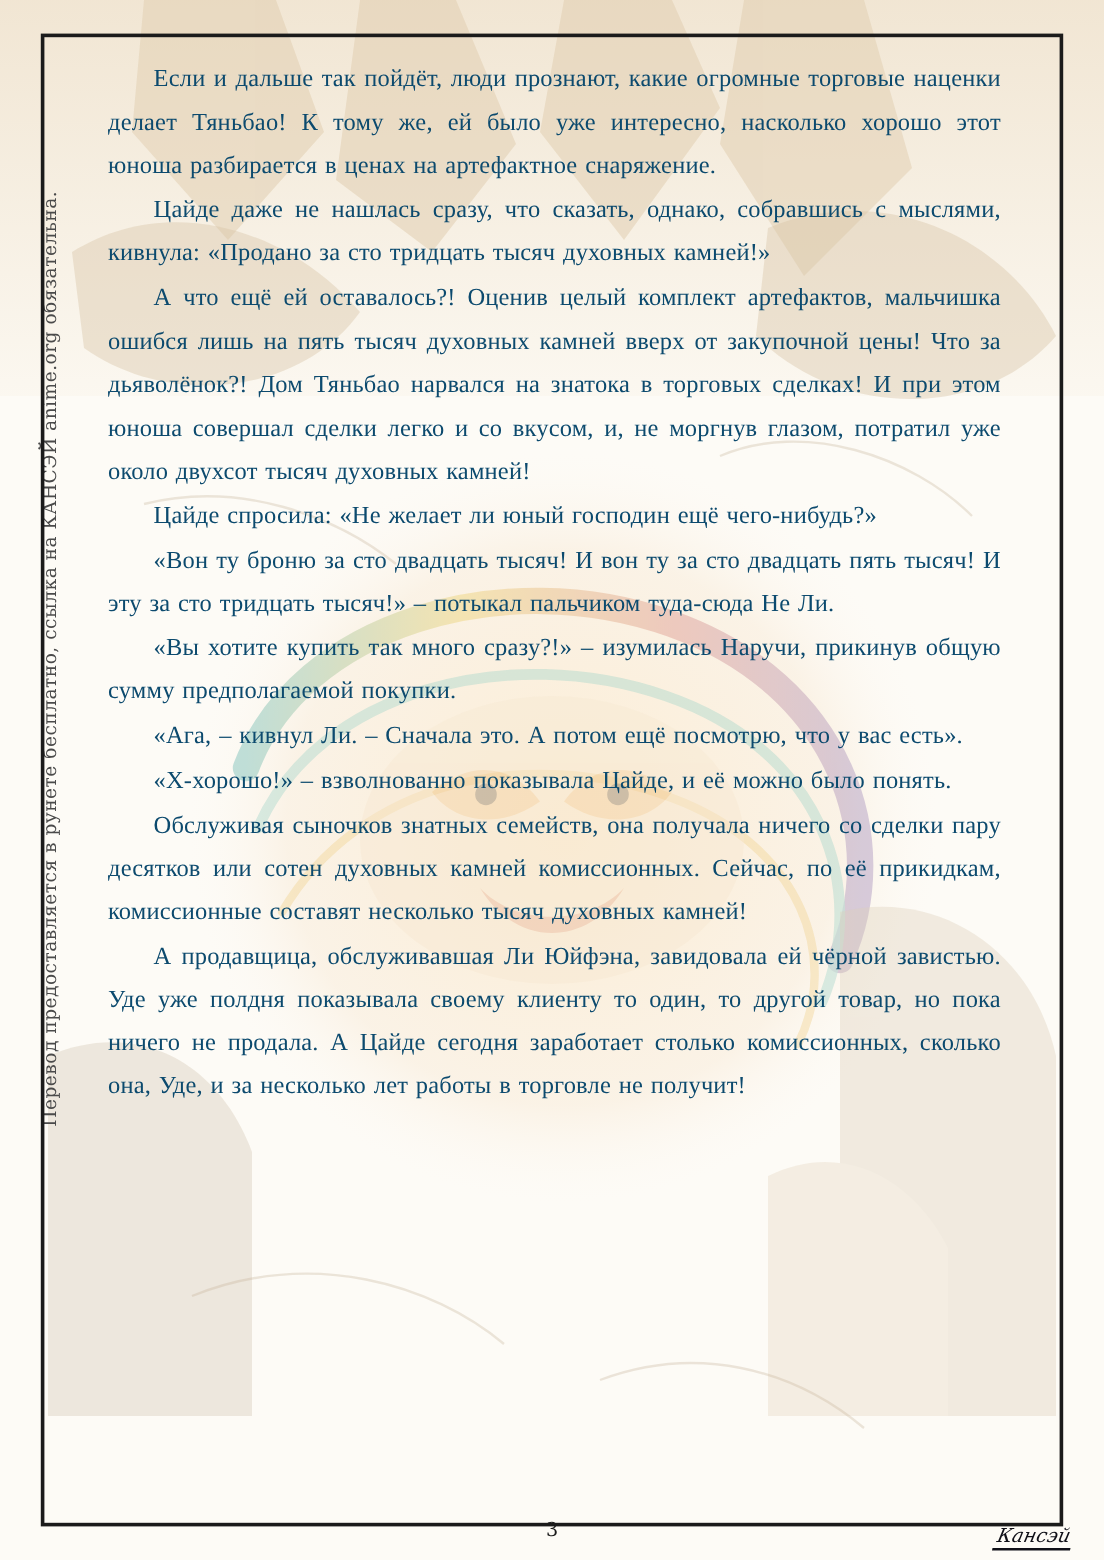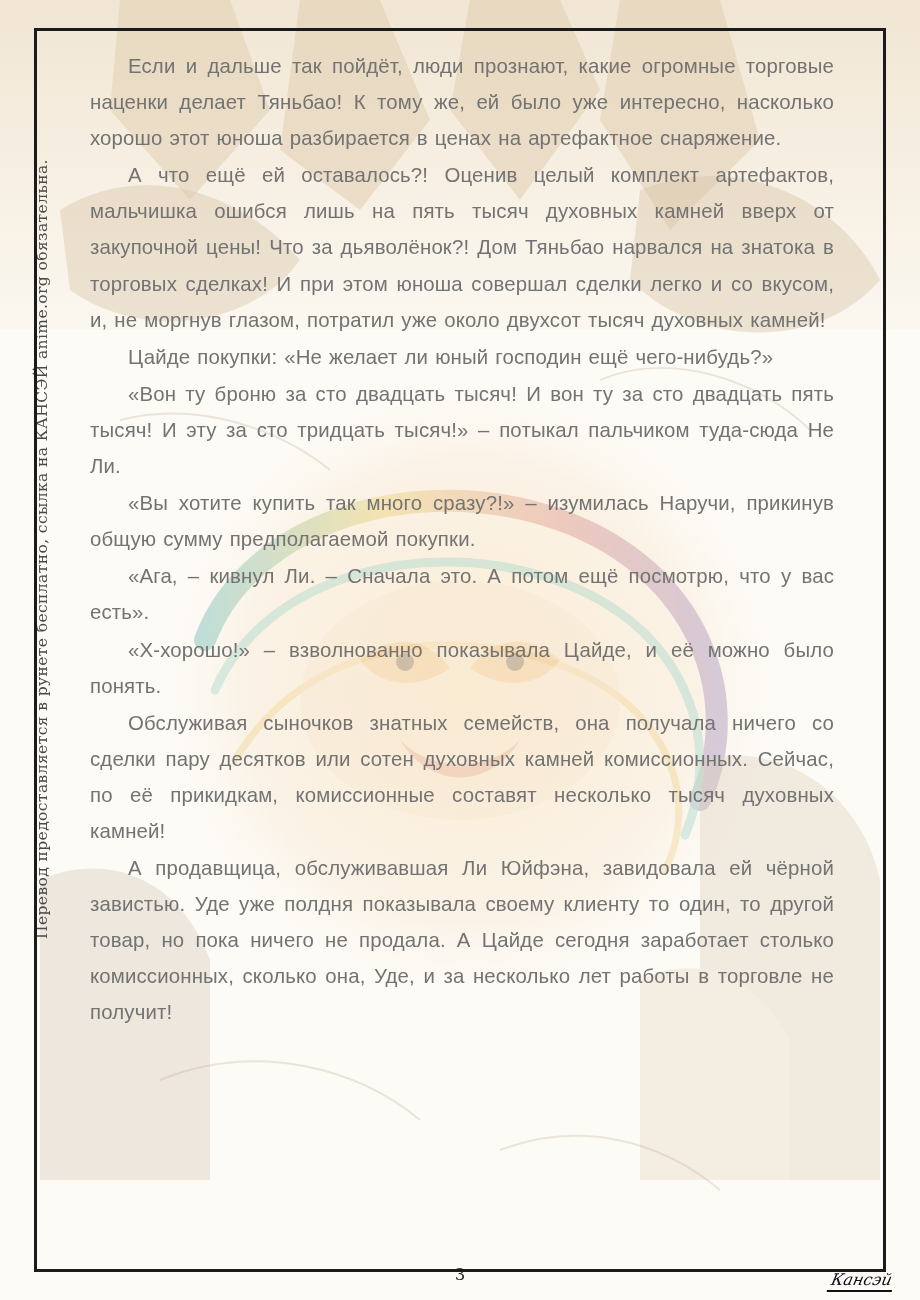--- a/index.html
+++ b/index.html
@@ -66,24 +66,24 @@
     left: 68px;
     top: 40px;
     width: 790px;
     height: 1190px;
     box-sizing: border-box;
     padding: 8px 24px 0 22px;
   }
 
   .text-body p {
     margin: 0 0 1px 0;
-    font-family: Liberation Sans, sans-serif;
+    font-family: Liberation Serif, serif;
     font-size: 20.4px;
     line-height: 36.1px;
-    color: #737373;
+    color: #0c4a6e;
     text-indent: 38px;
     text-align: justify;
     text-justify: inter-word;
     letter-spacing: 0.15px;
     word-spacing: 1.2px;
   }
 
   .page-number {
     position: absolute;
     left: 0;
@@ -186,22 +186,23 @@
       <path d="M500 1150 C580 1120 660 1140 720 1190"></path>
     </g>
   </svg>
 
   <div class="side-credit">Перевод предоставляется в рунете бесплатно, ссылка на КАНСЭЙ anime.org  обязательна.</div>
 
   <div class="frame"></div>
 
   <div class="text-body">
     <p>Если и дальше так пойдёт, люди прознают, какие огромные торговые наценки делает Тяньбао! К тому же, ей было уже интересно, насколько хорошо этот юноша разбирается в ценах на артефактное снаряжение.</p>
+    <p>Цайде даже не нашлась сразу, что сказать, однако, собравшись с мыслями, кивнула: «Продано за сто тридцать тысяч духовных камней!»</p>
     <p>А что ещё ей оставалось?! Оценив целый комплект артефактов, мальчишка ошибся лишь на пять тысяч духовных камней вверх от закупочной цены! Что за дьяволёнок?! Дом Тяньбао нарвался на знатока в торговых сделках! И при этом юноша совершал сделки легко и со вкусом, и, не моргнув глазом, потратил уже около двухсот тысяч духовных камней!</p>
-    <p>Цайде покупки: «Не желает ли юный господин ещё чего-нибудь?»</p>
+    <p>Цайде спросила: «Не желает ли юный господин ещё чего-нибудь?»</p>
     <p>«Вон ту броню за сто двадцать тысяч! И вон ту за сто двадцать пять тысяч! И эту за сто тридцать тысяч!» – потыкал пальчиком туда-сюда Не Ли.</p>
     <p>«Вы хотите купить так много сразу?!» – изумилась Наручи, прикинув общую сумму предполагаемой покупки.</p>
     <p>«Ага, – кивнул Ли. – Сначала это. А потом ещё посмотрю, что у вас есть».</p>
     <p>«Х-хорошо!» – взволнованно показывала Цайде, и её можно было понять.</p>
     <p>Обслуживая сыночков знатных семейств, она получала ничего со сделки пару десятков или сотен духовных камней комиссионных. Сейчас, по её прикидкам, комиссионные составят несколько тысяч духовных камней!</p>
     <p>А продавщица, обслуживавшая Ли Юйфэна, завидовала ей чёрной завистью. Уде уже полдня показывала своему клиенту то один, то другой товар, но пока ничего не продала. А Цайде сегодня заработает столько комиссионных, сколько она, Уде, и за несколько лет работы в торговле не получит!</p>
   </div>
 
   <div class="page-number">3</div>
 

